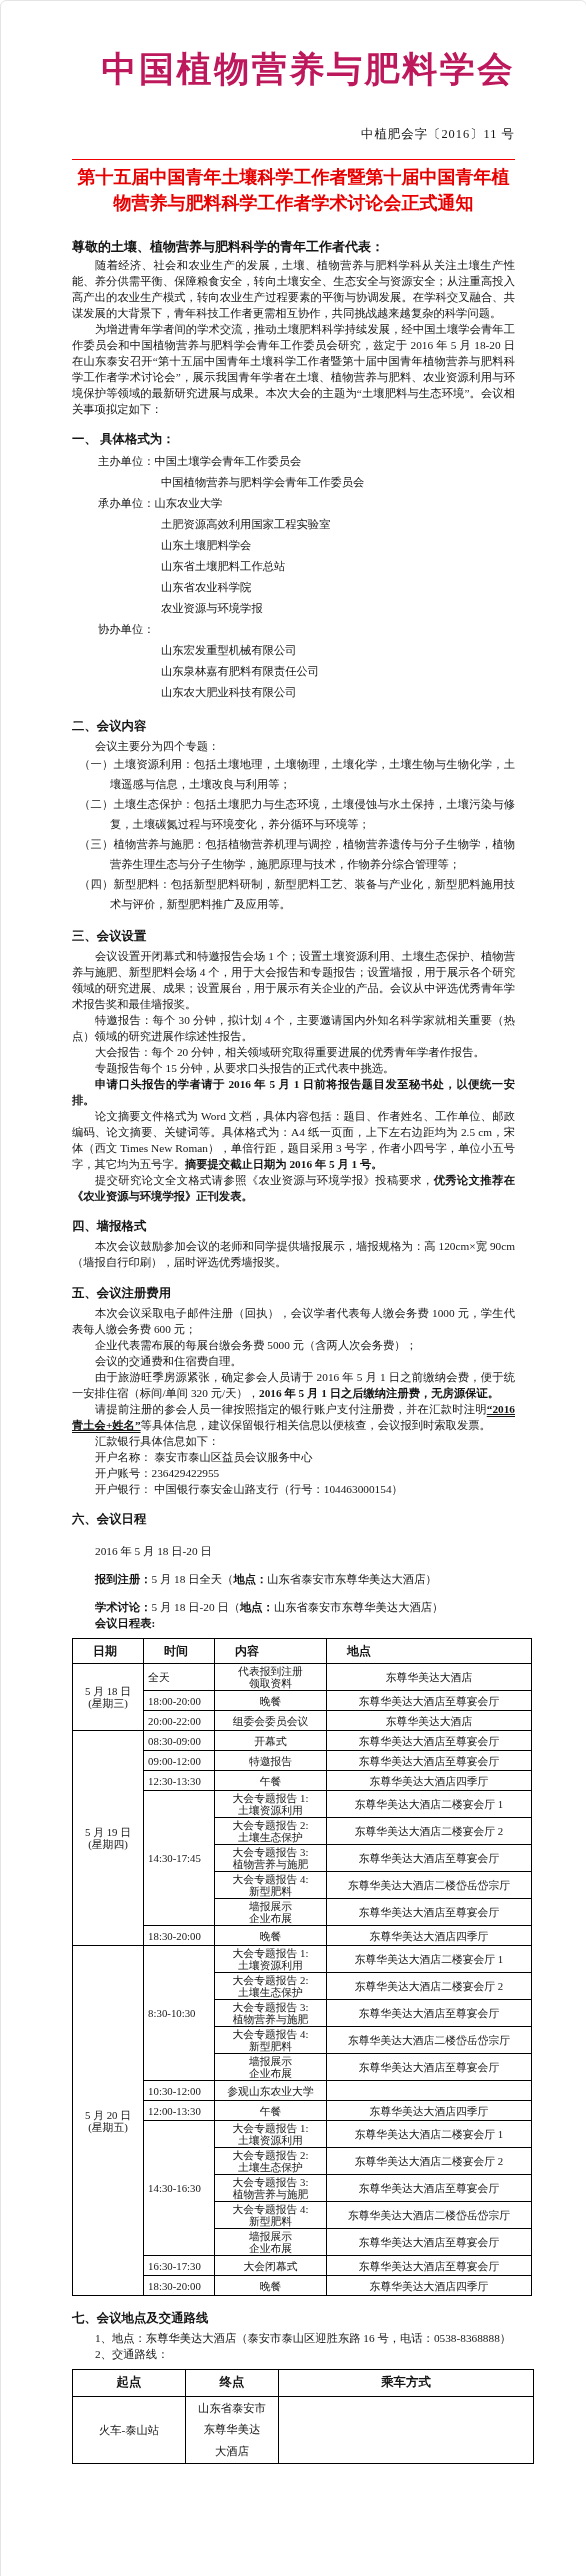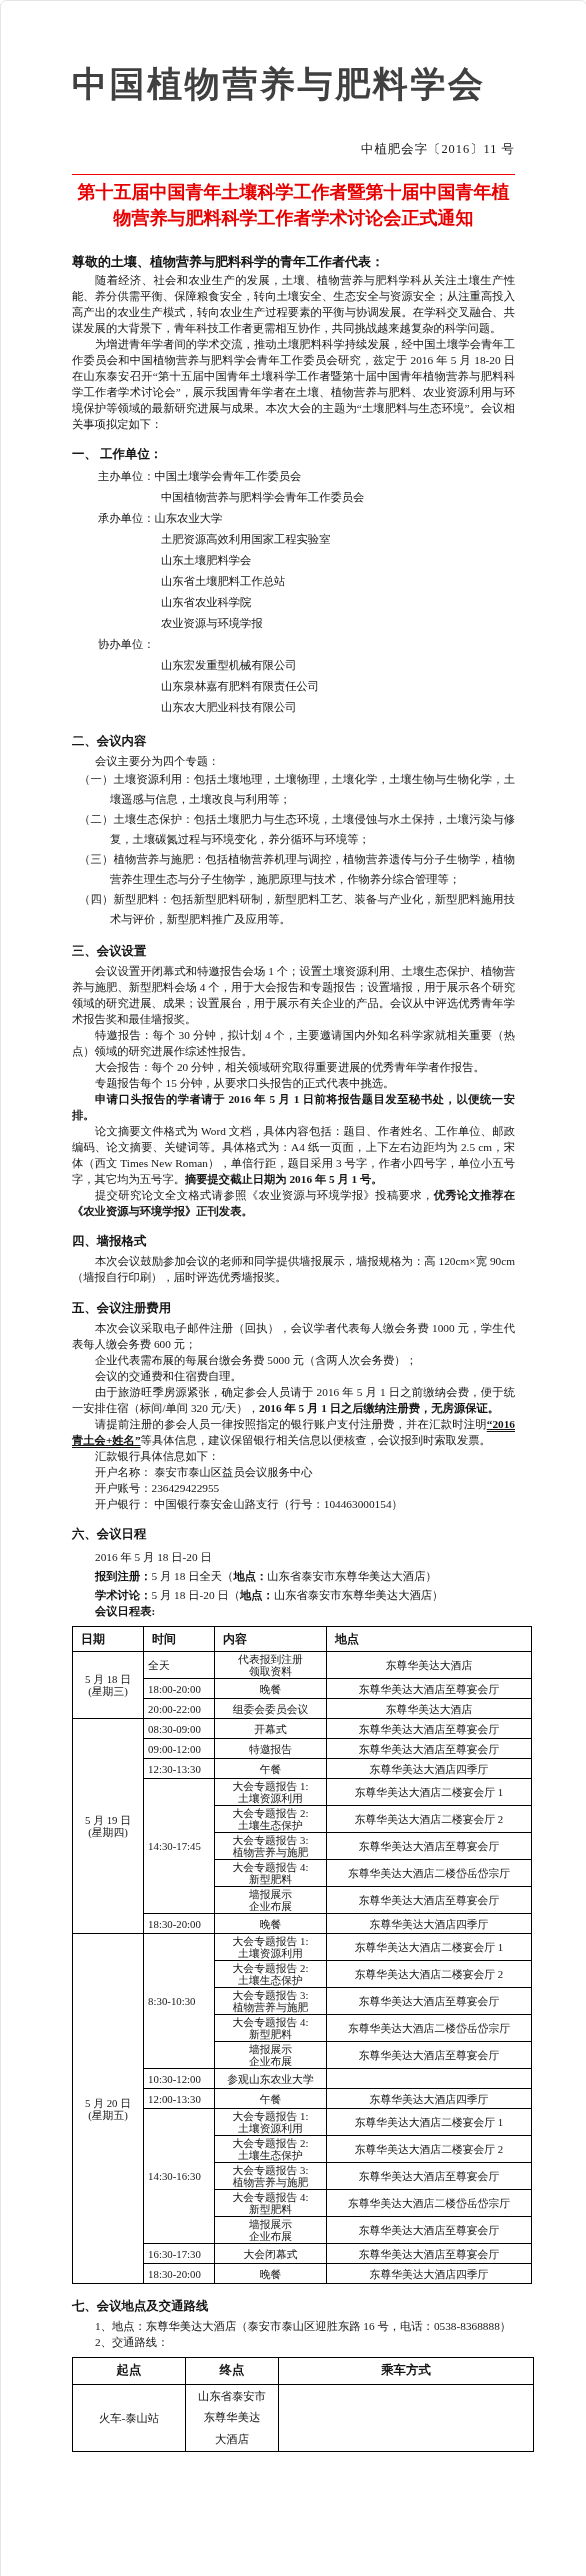--- a/index.html
+++ b/index.html
@@ -2,43 +2,43 @@
 <html style="font-size:8.2px"><head>
 <meta charset="utf-8">
 <title>中国植物营养与肥料学会通知</title>
 <style>
   *{box-sizing:border-box}
   html,body{margin:0;padding:0;background:#fff}
   .page{position:relative;width:587px;height:3321px;background:#fff;border:1px solid #e4e4e4;
         border-radius:6.2px 6.2px 2.1px 2.1px;font-family:"Liberation Serif","DejaVu Serif",serif;
         color:#151515;overflow:hidden}
   .inner{padding:0 71px}
-  .org-title{margin-top:60px;text-align:left;color:#404040;font-size:35px;font-weight:bold;
+  .org-title{margin-top:45px;text-align:right;color:#be185d;font-size:35px;font-weight:bold;
              letter-spacing:2.6px;white-space:nowrap}
   .doc-num{margin-top:33px;text-align:right;font-size:12.4px;letter-spacing:1px}
   .red-rule{margin-top:15.5px;height:1.5px;background:#f20000}
   .main-title{margin-top:4px;text-align:center;color:#e80000;font-size:18px;font-weight:bold;
               line-height:26px;font-family:Liberation Sans, sans-serif}
   .salutation{margin-top:20.6px;font-size:13px;font-weight:bold;line-height:20.6px;
               font-family:"Liberation Sans","DejaVu Sans",sans-serif}
   .para{font-size:11.3px;line-height:16px;text-align:justify;text-indent:23px}
   .para.bold{font-weight:bold}
-  .para.spaced{margin-top:3px}
+  .para.spaced{margin-top:12px}
   .sec-heading{margin-top:11.3px;font-size:12.4px;font-weight:bold;line-height:23px;
                font-family:"Liberation Sans","DejaVu Sans",sans-serif}
   .orgs{font-size:11.3px;line-height:21px}
   .org-line{padding-left:26px}
   .org-cont{padding-left:89px}
   .hang{font-size:11.3px;line-height:20px;text-align:justify;padding-left:38px;text-indent:-31px}
   span.b{font-weight:bold}
   span.u{text-decoration:underline;text-decoration-style:double;font-weight:bold}
   table.sched{border-collapse:collapse;margin-top:7.2px;width:459px;table-layout:fixed}
   table.sched th,table.sched td{border:0.5px solid #000;padding:1px 4.1px;vertical-align:middle}
   table.sched th{font-family:"Liberation Sans","DejaVu Sans",sans-serif;font-size:12px;
-                 text-align:left;padding-left:8px;height:25px}
+                 text-align:left;padding-left:20px;height:25px}
   table.sched td{font-size:10.8px;line-height:12px}
   tr.h39{height:20px} tr.h48{height:25px}
   .day-cell{text-align:center;white-space:pre-line;line-height:15.5px}
   .time-cell{}
   .content-cell,.place-cell{text-align:center;white-space:pre-line}
   table.trans{border-collapse:collapse;margin-top:6.2px;width:461px;table-layout:fixed;
               border-top:1.5px solid #000;border-bottom:1.5px solid #000}
   table.trans th,table.trans td{border:0.5px solid #000;vertical-align:middle}
   table.trans th{font-family:"Liberation Sans","DejaVu Sans",sans-serif;font-size:12.4px;
                  text-align:center;height:27px}
@@ -56,21 +56,21 @@
     <div class="doc-num">中植肥会字〔2016〕11 号</div>
     <div class="red-rule"></div>
     <div class="main-title">
       <div>第十五届中国青年土壤科学工作者暨第十届中国青年植</div>
       <div>物营养与肥料科学工作者学术讨论会正式通知</div>
     </div>
     <div class="salutation">尊敬的土壤、植物营养与肥料科学的青年工作者代表：</div>
     <div id="doc-body">
         <div class="para">随着经济、社会和农业生产的发展，土壤、植物营养与肥料学科从关注土壤生产性能、养分供需平衡、保障粮食安全，转向土壤安全、生态安全与资源安全；从注重高投入高产出的农业生产模式，转向农业生产过程要素的平衡与协调发展。在学科交叉融合、共谋发展的大背景下，青年科技工作者更需相互协作，共同挑战越来越复杂的科学问题。</div>
         <div class="para">为增进青年学者间的学术交流，推动土壤肥料科学持续发展，经中国土壤学会青年工作委员会和中国植物营养与肥料学会青年工作委员会研究，兹定于 2016 年 5 月 18-20 日在山东泰安召开“第十五届中国青年土壤科学工作者暨第十届中国青年植物营养与肥料科学工作者学术讨论会”，展示我国青年学者在土壤、植物营养与肥料、农业资源利用与环境保护等领域的最新研究进展与成果。本次大会的主题为“土壤肥料与生态环境”。会议相关事项拟定如下：</div>
-        <div class="sec-heading">一、 工作单位：</div>
+        <div class="sec-heading">一、 具体格式为：</div>
         <div class="orgs">
           <div class="org-line"><span class="org-label">主办单位：</span><span class="org-item">中国土壤学会青年工作委员会</span></div>
           <div class="org-cont">中国植物营养与肥料学会青年工作委员会</div>
         </div>
         <div class="orgs">
           <div class="org-line"><span class="org-label">承办单位：</span><span class="org-item">山东农业大学</span></div>
           <div class="org-cont">土肥资源高效利用国家工程实验室</div>
           <div class="org-cont">山东土壤肥料学会</div>
           <div class="org-cont">山东省土壤肥料工作总站</div>
           <div class="org-cont">山东省农业科学院</div>

